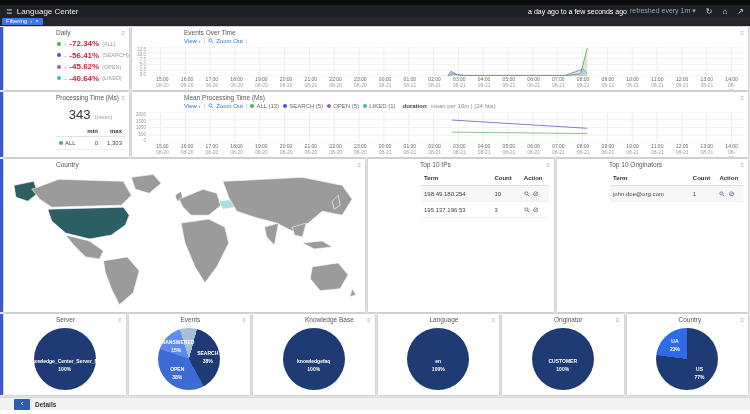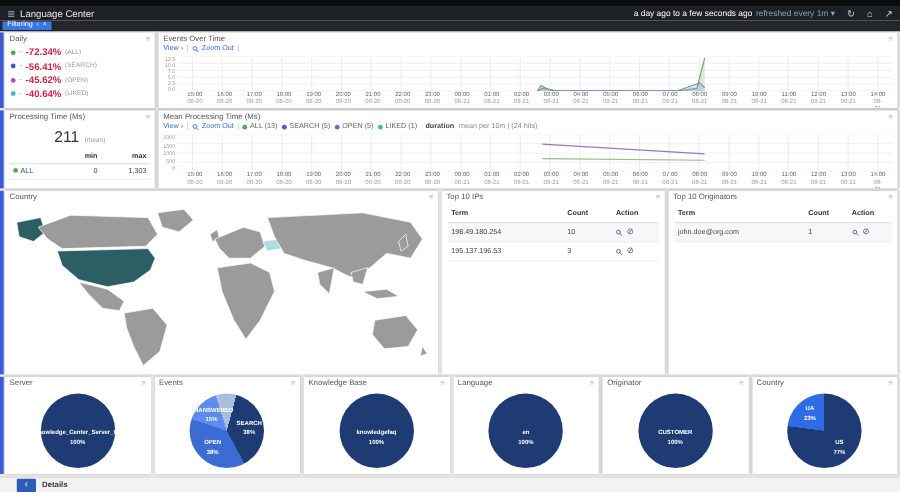--- a/index.html
+++ b/index.html
@@ -17,21 +17,21 @@
   #header-bar .hdr-icon { color:#cfd4dc; font-size:8px; margin-left:10px; }
   #filter-bar { position:absolute; left:0; top:17px; width:750px; height:9px; background:#24262b;
     display:flex; align-items:center; padding:0 2px; }
   .filter-chip { background:#3a76e8; color:#fff; font-size:6px; height:7px; line-height:7px;
     padding:0 4px; border-radius:1px; display:flex; align-items:center; gap:3px; }
   .filter-chip .chip-icon { font-size:6px; color:#dce6ff; }
 
   
   .row-strip { position:absolute; left:0; width:3px; background:#3b5bd6; }
   .row { position:absolute; left:4px; right:2px; display:flex; gap:3px; }
-  .panel { background:#fff; box-shadow:0 0 2px rgba(0,0,0,.28); position:relative; overflow:hidden; }
+  .panel { background:#fff; box-shadow:0 0 2px rgba(0,0,0,.28); position:relative; overflow:hidden;padding-left:48px; }
   .panel-header { display:flex; align-items:center; justify-content:space-between;
     padding:2px 4px 1px 4px; font-size:6.5px; color:#555; }
   .panel-menu { color:#aaa; font-size:6px; }
 
   
   #daily-list { padding:2px 5px; }
   .daily-item { display:flex; align-items:center; gap:3px; margin-bottom:2.5px; }
   .dot { width:4px; height:4px; border-radius:50%; flex:0 0 auto; }
   .daily-dash { color:#999; font-size:7px; }
   .daily-value { color:#d02040; font-size:8px; font-weight:bold; }
@@ -321,21 +321,21 @@
   </div>
 </div>
 
 <div class="row" style="top:92px;height:65px;">
   <div class="panel" style="width:125px;flex:0 0 auto;">
     <div class="panel-header">
       <span>Processing Time (Ms)</span>
       <span class="panel-menu">≡</span>
     </div>
     <div class="mean-line">
-      <span class="mean-value">211</span>
+      <span class="mean-value">343</span>
       <span class="mean-caption">(mean)</span>
     </div>
     <table class="pt-table">
       <thead>
           <tr>
         <th></th>
         <th>min</th>
         <th>max</th>
       </tr>
         </thead>

